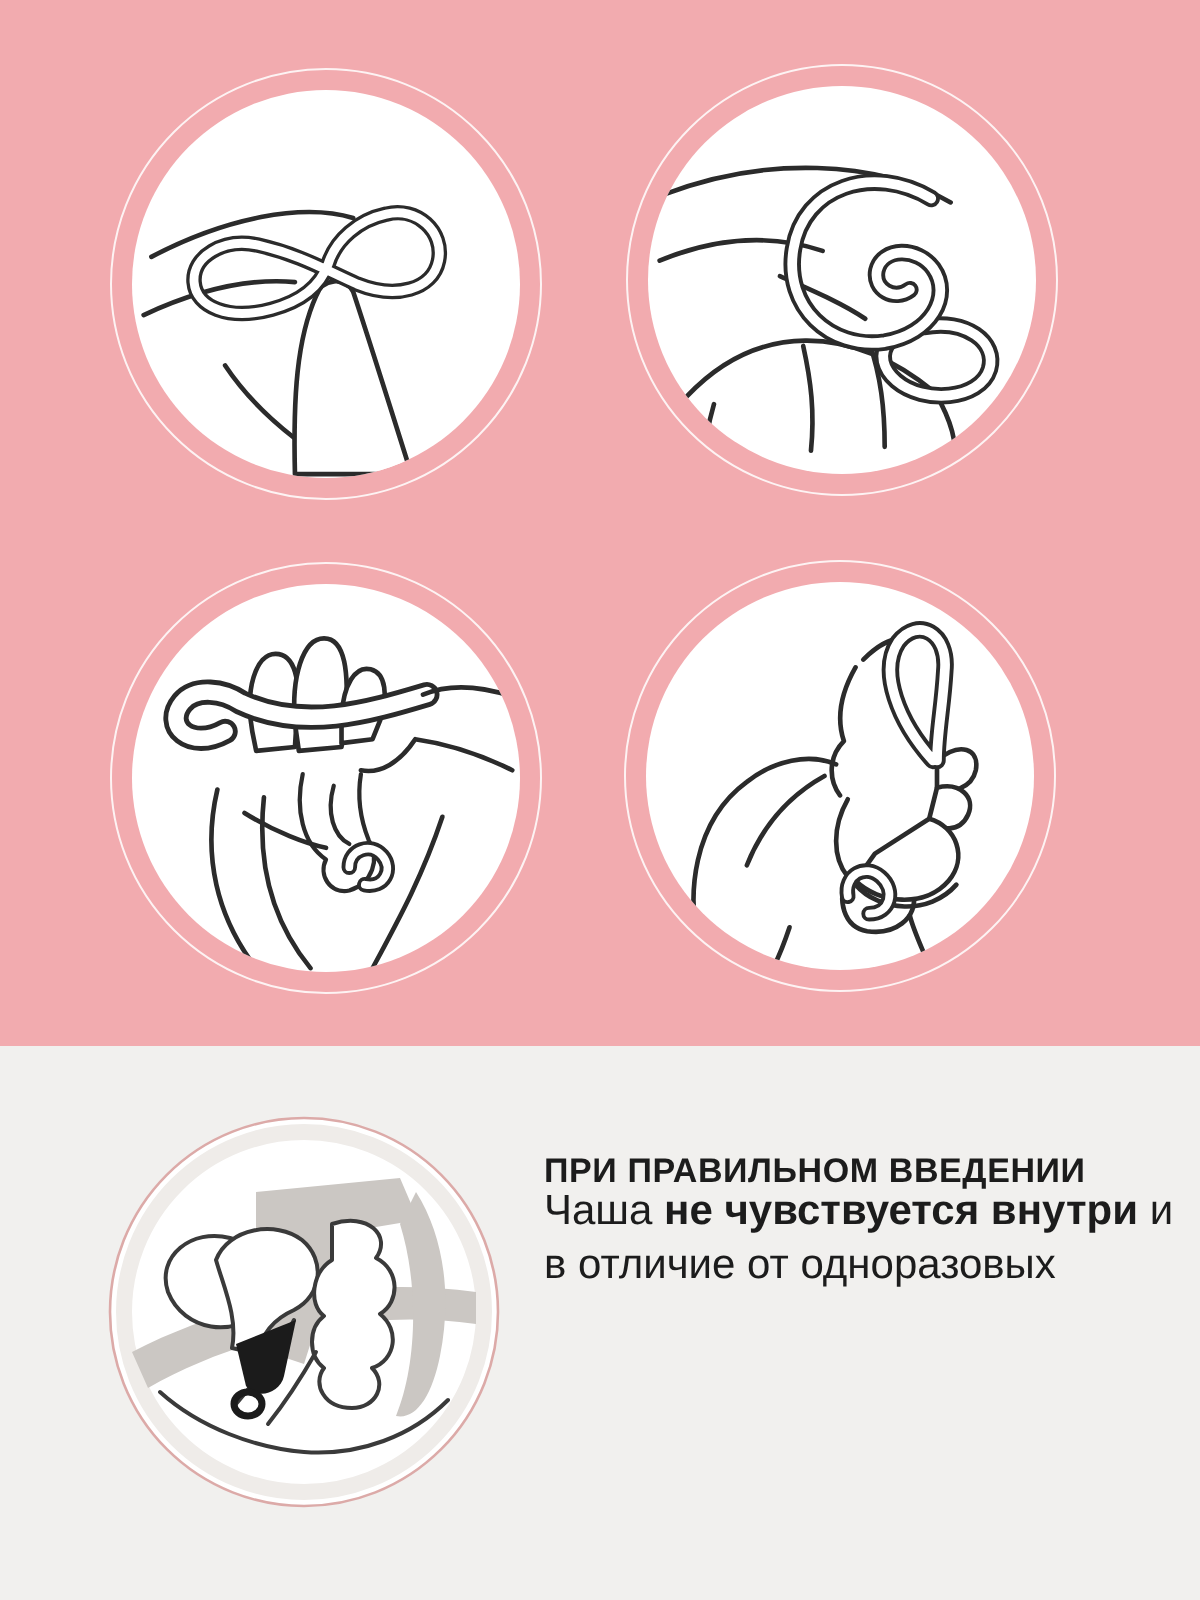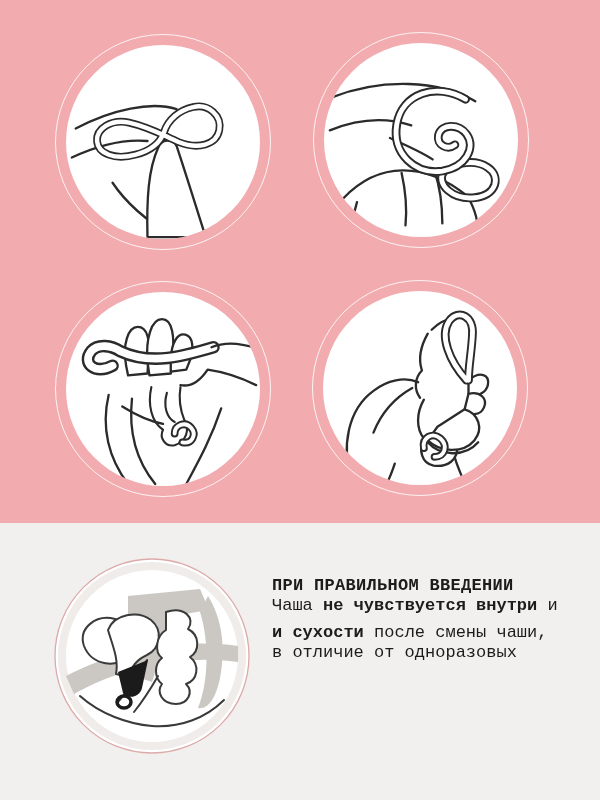--- a/index.html
+++ b/index.html
@@ -14,27 +14,27 @@
   .step .disc{position:absolute;left:11px;top:11px;width:194px;height:194px;border-radius:50%;
               background:#ffffff;overflow:hidden;}
   .step svg{display:block;width:194px;height:194px;}
 
   #step1{left:55px;top:34px;}
   #step2{left:313px;top:32px;}
   #step3{left:55px;top:281px;}
   #step4{left:312px;top:280px;}
 
   
-  .bottom-section{position:absolute;left:0;top:523px;width:540px;height:277px;background:#f1f0ee;font-family:Liberation Mono, monospace;}
+  .bottom-section{position:absolute;left:0;top:523px;width:540px;height:277px;background:#f1f0ee;}
   .anatomy-wrap{position:absolute;left:52px;top:33px;width:200px;height:200px;}
   .anatomy-wrap svg{display:block;width:200px;height:200px;}
 
   .info{position:absolute;left:272px;top:53px;width:315px;color:#1c1c1c;}
   .info-title{font-size:17px;font-weight:700;letter-spacing:.3px;line-height:20px;margin:0;white-space:nowrap;}
-  .para{margin:0;padding:0;font-size:17px;line-height:20px;}
+  .para{margin:0;padding:0;font-size:21px;line-height:20px;}
   .para + .para{margin-top:7px;}
   .para .line{display:block;white-space:nowrap;}
   .para .b{font-weight:700;}
 </style>
 </head>
 <body>
 
 <div class="canvas">
 
   <div class="top-section">
@@ -176,20 +176,19 @@
       </svg>
     </div>
 
     <div class="info">
       <h2 class="info-title">ПРИ ПРАВИЛЬНОМ ВВЕДЕНИИ</h2>
       <div>
           <p class="para">
             <span class="line"><span>Чаша </span><span class="b">не чувствуется внутри</span><span> и</span></span>
           </p>
           <p class="para">
-            <span class="line"><span class="b">и сухости</span><span> после смены чаши,</span></span>
             <span class="line"><span>в отличие от одноразовых</span></span>
           </p>
         </div>
     </div>
   </div>
 
 </div>
 
 </body></html>

